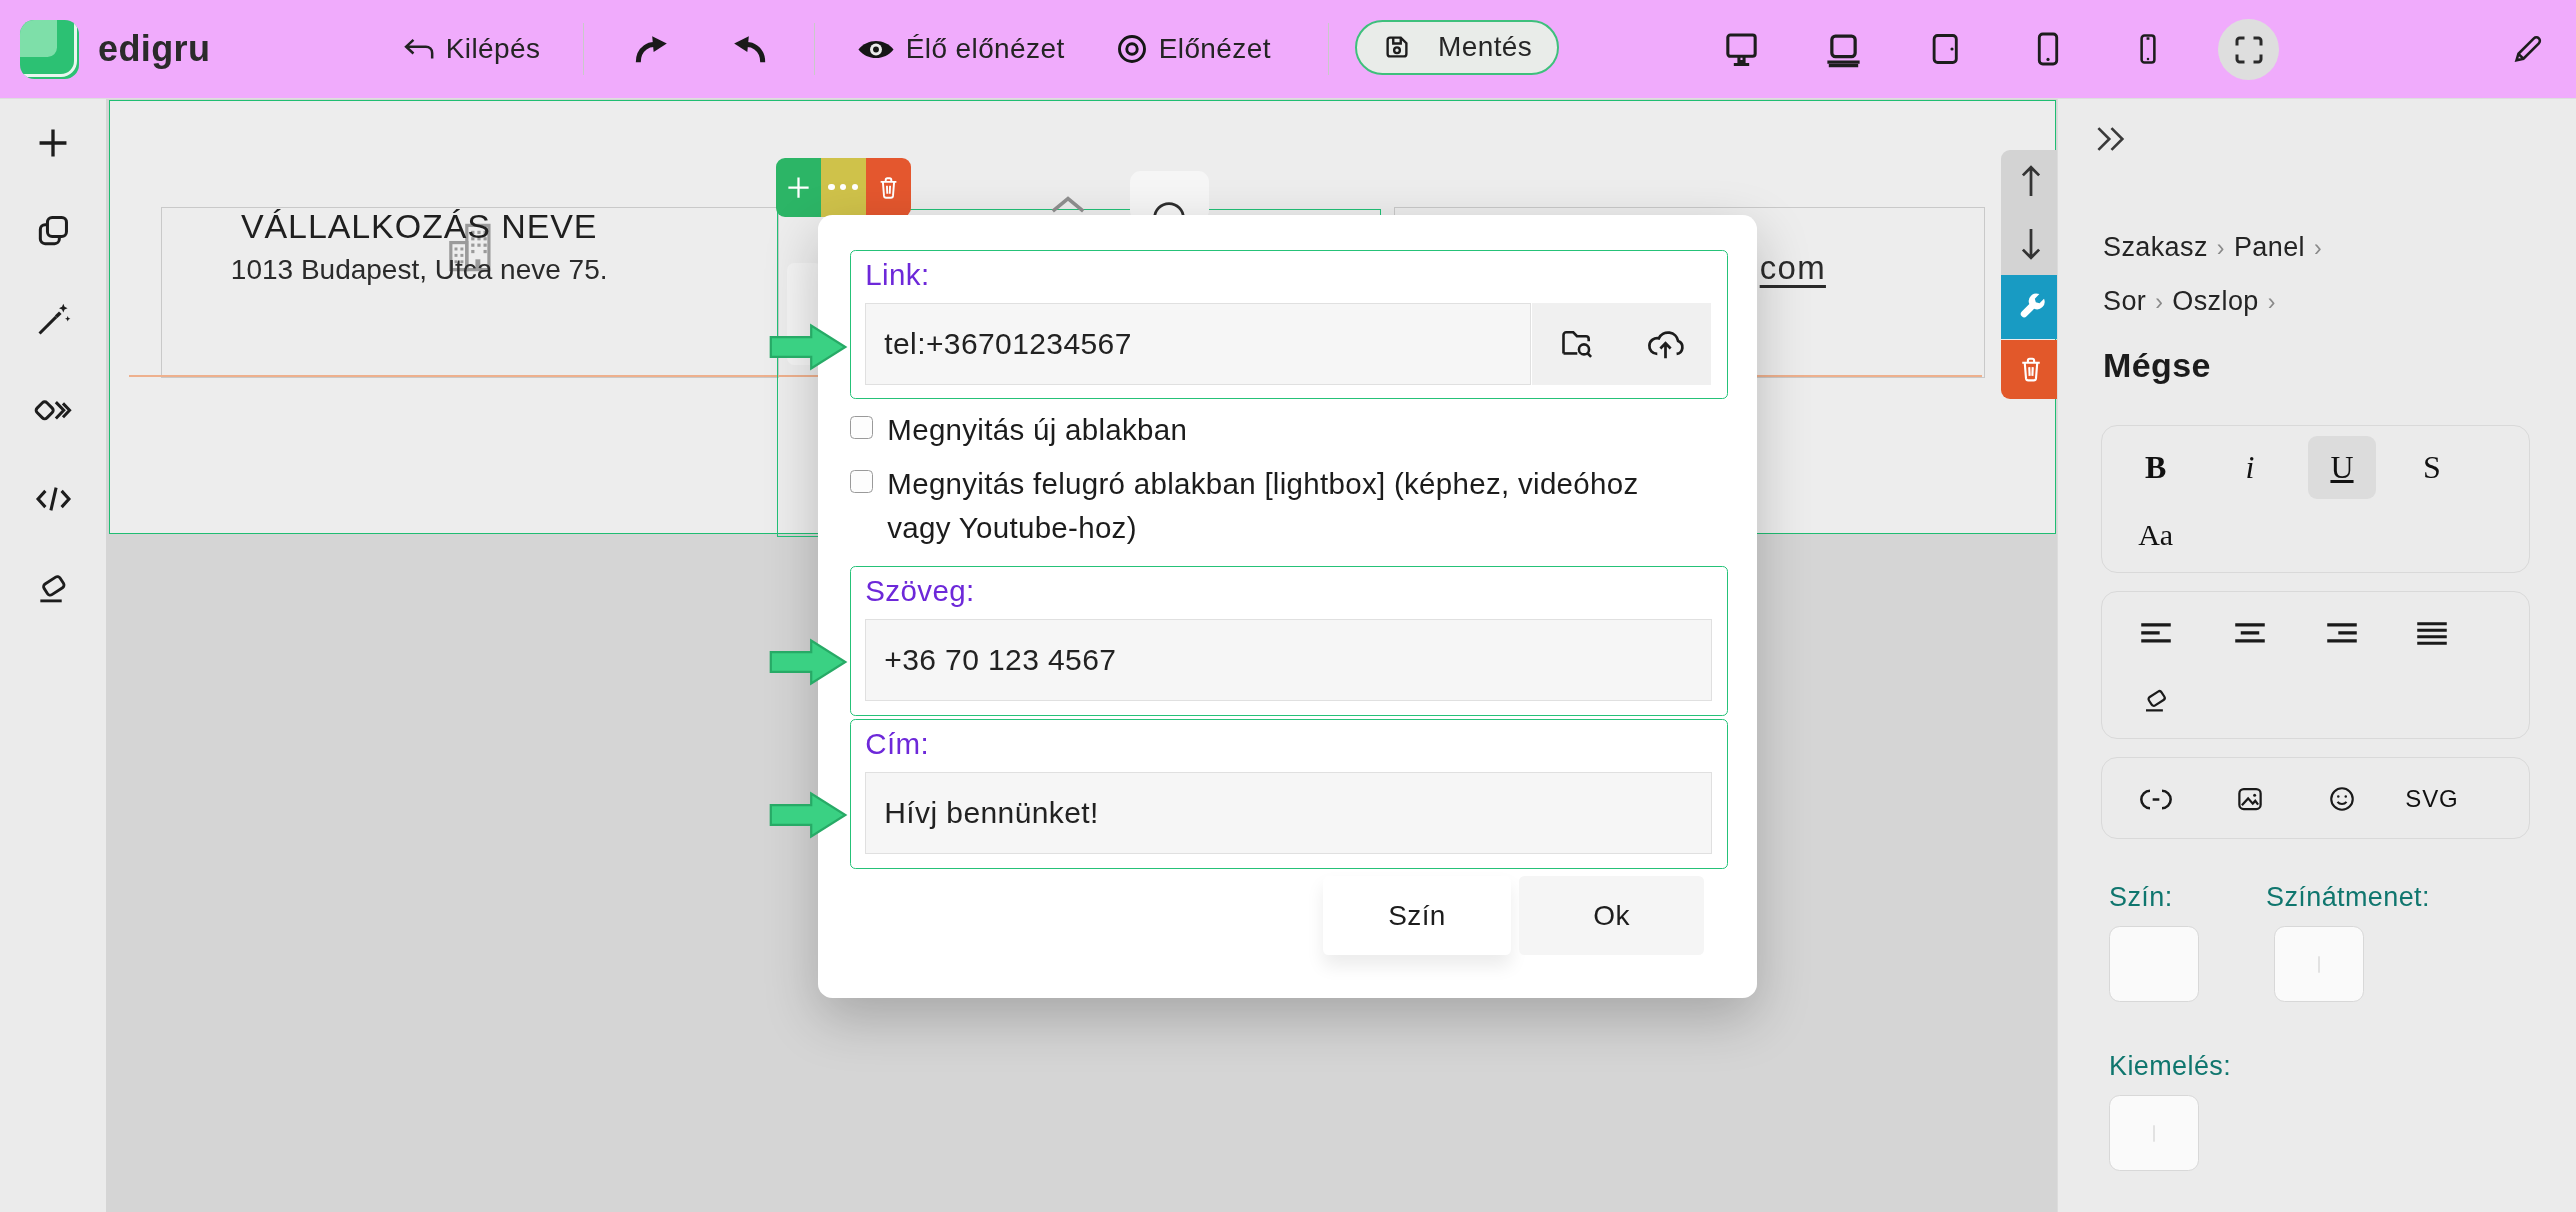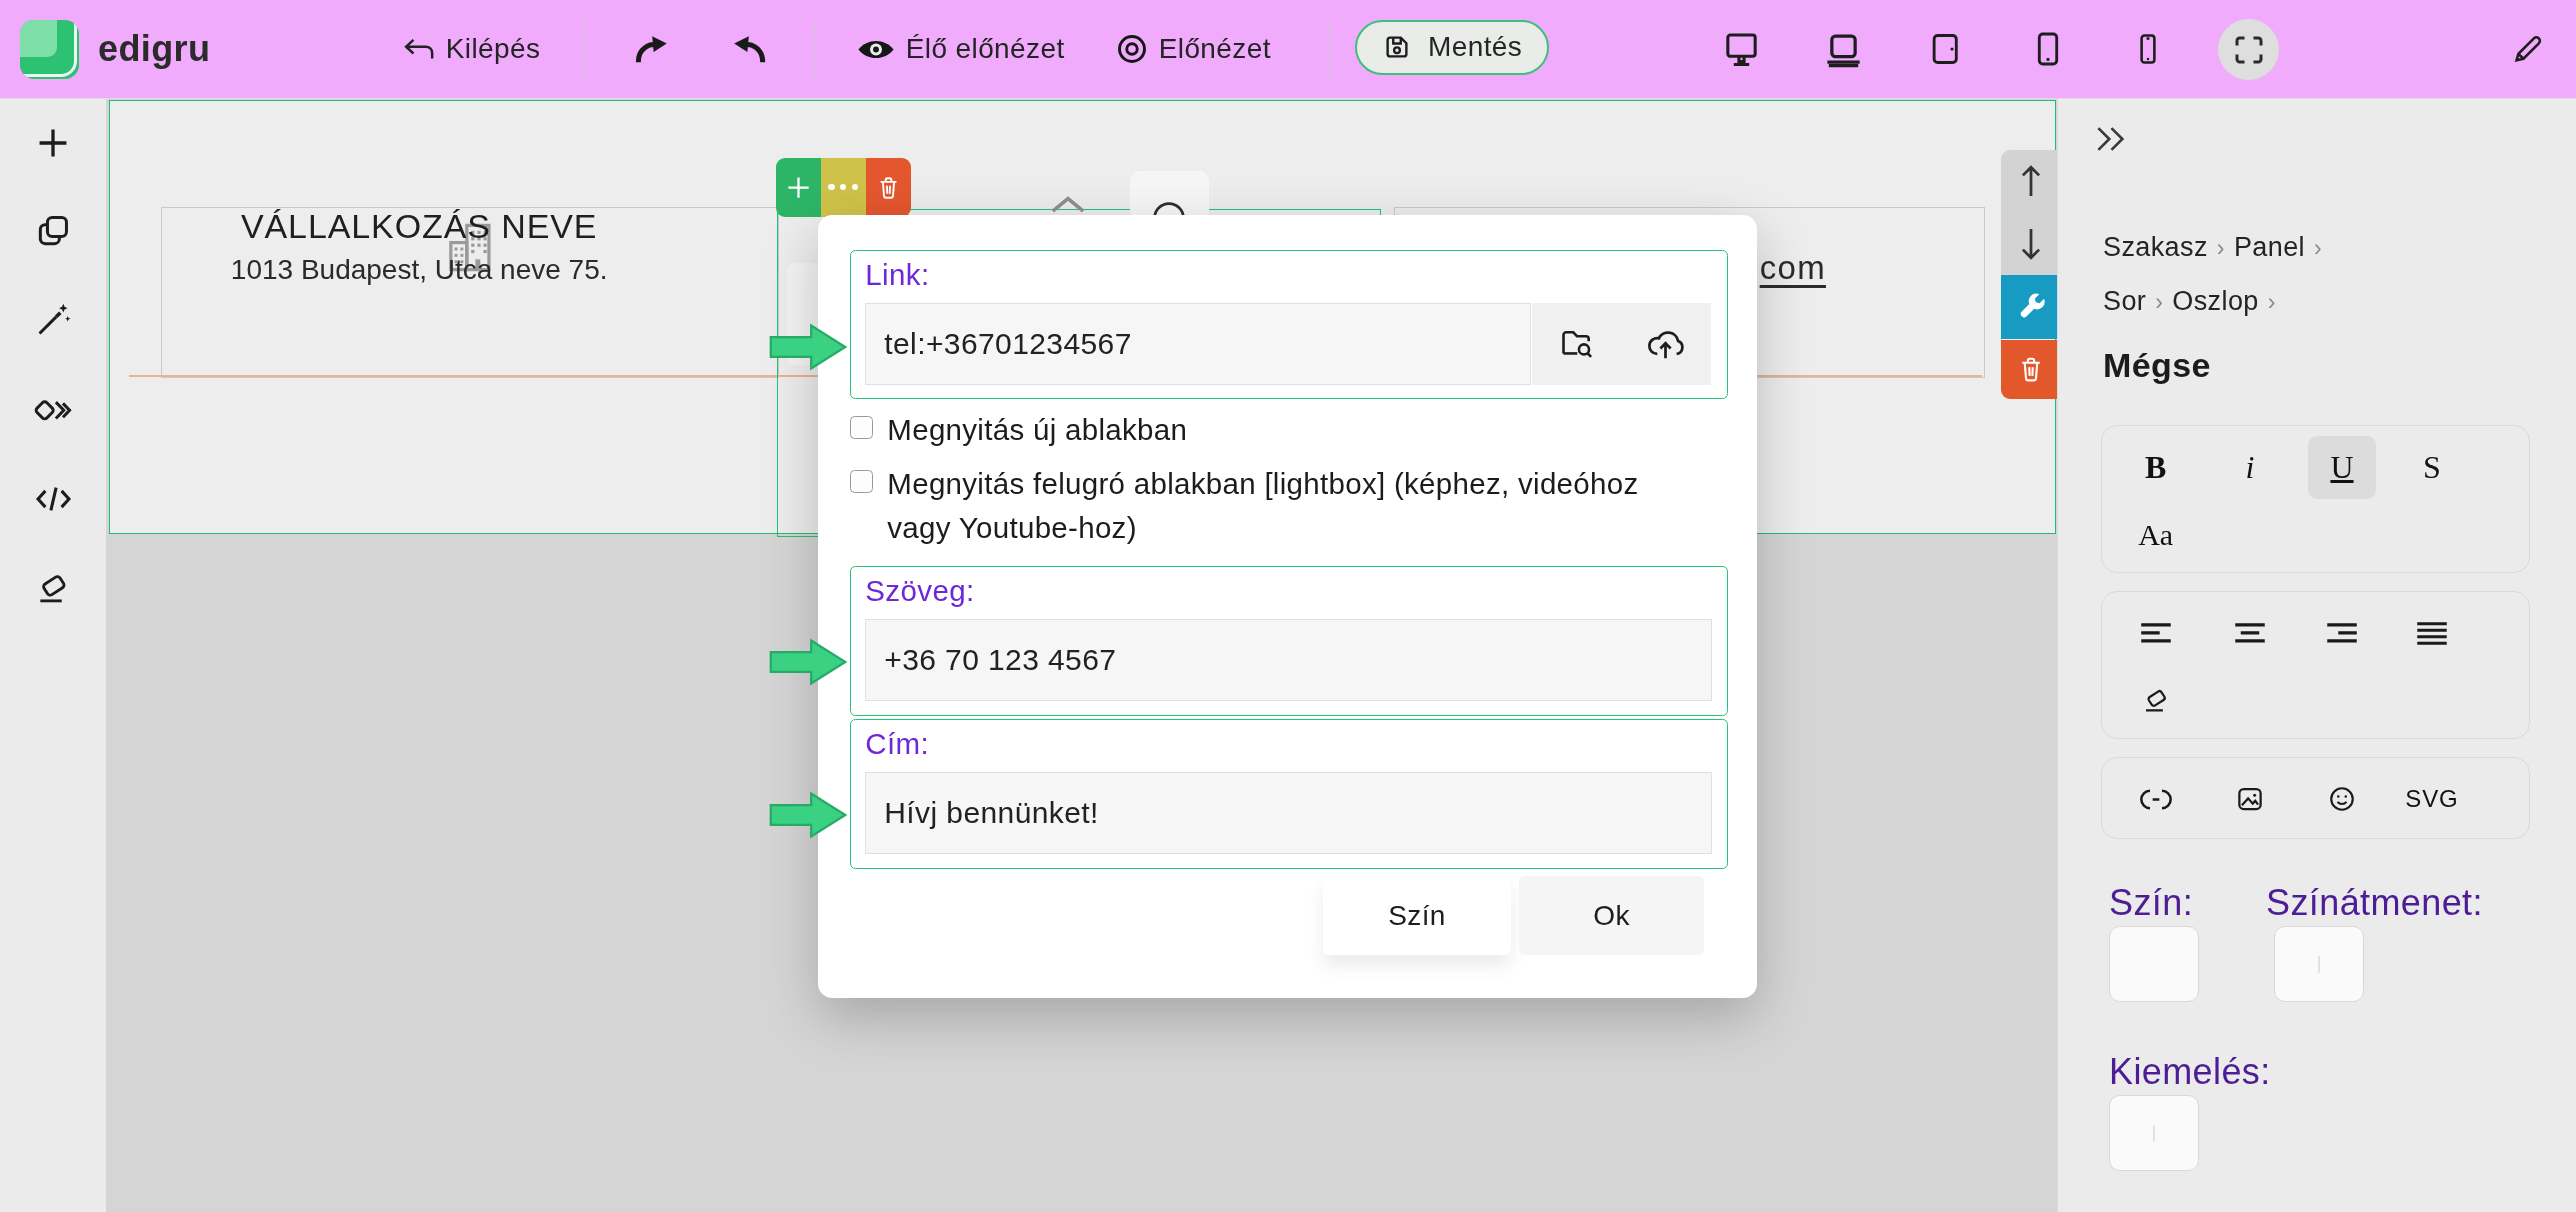--- a/index.html
+++ b/index.html
@@ -16,21 +16,21 @@
            font-size:28px;letter-spacing:0.4px;color:#242424;}
   .tb-divider{position:absolute;top:23px;width:0.9px;height:52px;background:#c9c9c9;}
   .logo-text{font-size:36px;font-weight:700;letter-spacing:0.4px;color:#2b2b2b;}
   .logo-mark{position:absolute;left:19.7px;top:19.7px;width:59px;height:59px;border-radius:14.3px;
              background:#2cc173;overflow:hidden;}
   .logo-mark .l1{position:absolute;left:-12.5px;top:-12.5px;width:47px;height:47px;border-radius:12.5px;
                  background:#7edfa9;border:3.6px solid #2cc173;}
   .logo-mark .l2{position:absolute;left:-14.3px;top:-14.3px;width:66px;height:66px;border-radius:16px;
                  border:3.6px solid #e9f7ef;background:transparent;}
   .save-btn{position:absolute;left:1355px;top:19.7px;height:55px;border:2.7px solid #3ec07c;border-radius:29px;
-            display:flex;align-items:center;gap:16px;padding:0 25px;font-size:28px;letter-spacing:0.4px;background:#e9ece9;}
+            display:flex;align-items:center;gap:26px;padding:0 25px;font-size:28px;letter-spacing:0.4px;background:#e9ece9;}
   .dev-btn{position:absolute;top:0;height:98px;width:63px;display:flex;align-items:center;justify-content:center;}
   .fs-btn{position:absolute;left:2218px;top:19px;width:61px;height:61px;border-radius:50%;background:#dedede;
           display:flex;align-items:center;justify-content:center;}
 
   
   .left-rail{position:absolute;left:0;top:98px;width:106px;height:1114px;background:#ebebeb;z-index:6;}
   .rail-btn{position:absolute;left:0;width:106px;height:64px;display:flex;align-items:center;justify-content:center;}
 
   
   .workspace{position:absolute;left:106px;top:98px;width:1952px;height:1114px;background:#d5d5d5;z-index:1;}
@@ -85,21 +85,21 @@
              border-left:0.9px solid #dcdcdc;z-index:15;}
   .collapse-btn{position:absolute;left:34px;top:25px;}
   .crumbs{position:absolute;left:45px;top:123px;width:447px;font-size:27px;letter-spacing:0.4px;line-height:53px;color:#242424;}
   .crumbs .sep{color:#8a8a8a;font-size:23px;margin:0 9px;}
   .panel-heading{position:absolute;left:45px;top:248px;font-size:34px;font-weight:600;letter-spacing:0.4px;color:#1c1c1c;}
   .tool-box{position:absolute;left:43px;width:429px;border:1.8px solid #d9d9d9;border-radius:16px;box-sizing:border-box;}
   .serif{font-family:"Liberation Serif","DejaVu Serif",serif;}
   .fmt-btn{position:absolute;width:68px;height:63px;display:flex;align-items:center;justify-content:center;
            font-size:32px;color:#111;}
   .fmt-active{background:#dcdcdc;border-radius:9px;}
-  .swatch-label{position:absolute;font-size:36px;letter-spacing:0.4px;color:#4c1d95;}
+  .swatch-label{position:absolute;font-size:27px;letter-spacing:0.4px;color:#0f766e;}
   .swatch{position:absolute;width:90px;height:76px;background:#fafafa;border:0.9px solid #d8d8d8;border-radius:10.7px;
           box-sizing:border-box;padding:6.3px;}
   .swatch .fill{width:100%;height:100%;border-radius:7.2px;}
   .fill-green{background:#1ec06c;}
   .fill-empty{background:#f3f3f3;border:0.9px solid #e2e2e2;box-sizing:border-box;}
 </style>
 </head>
 <body>
 
 <div id="app">

